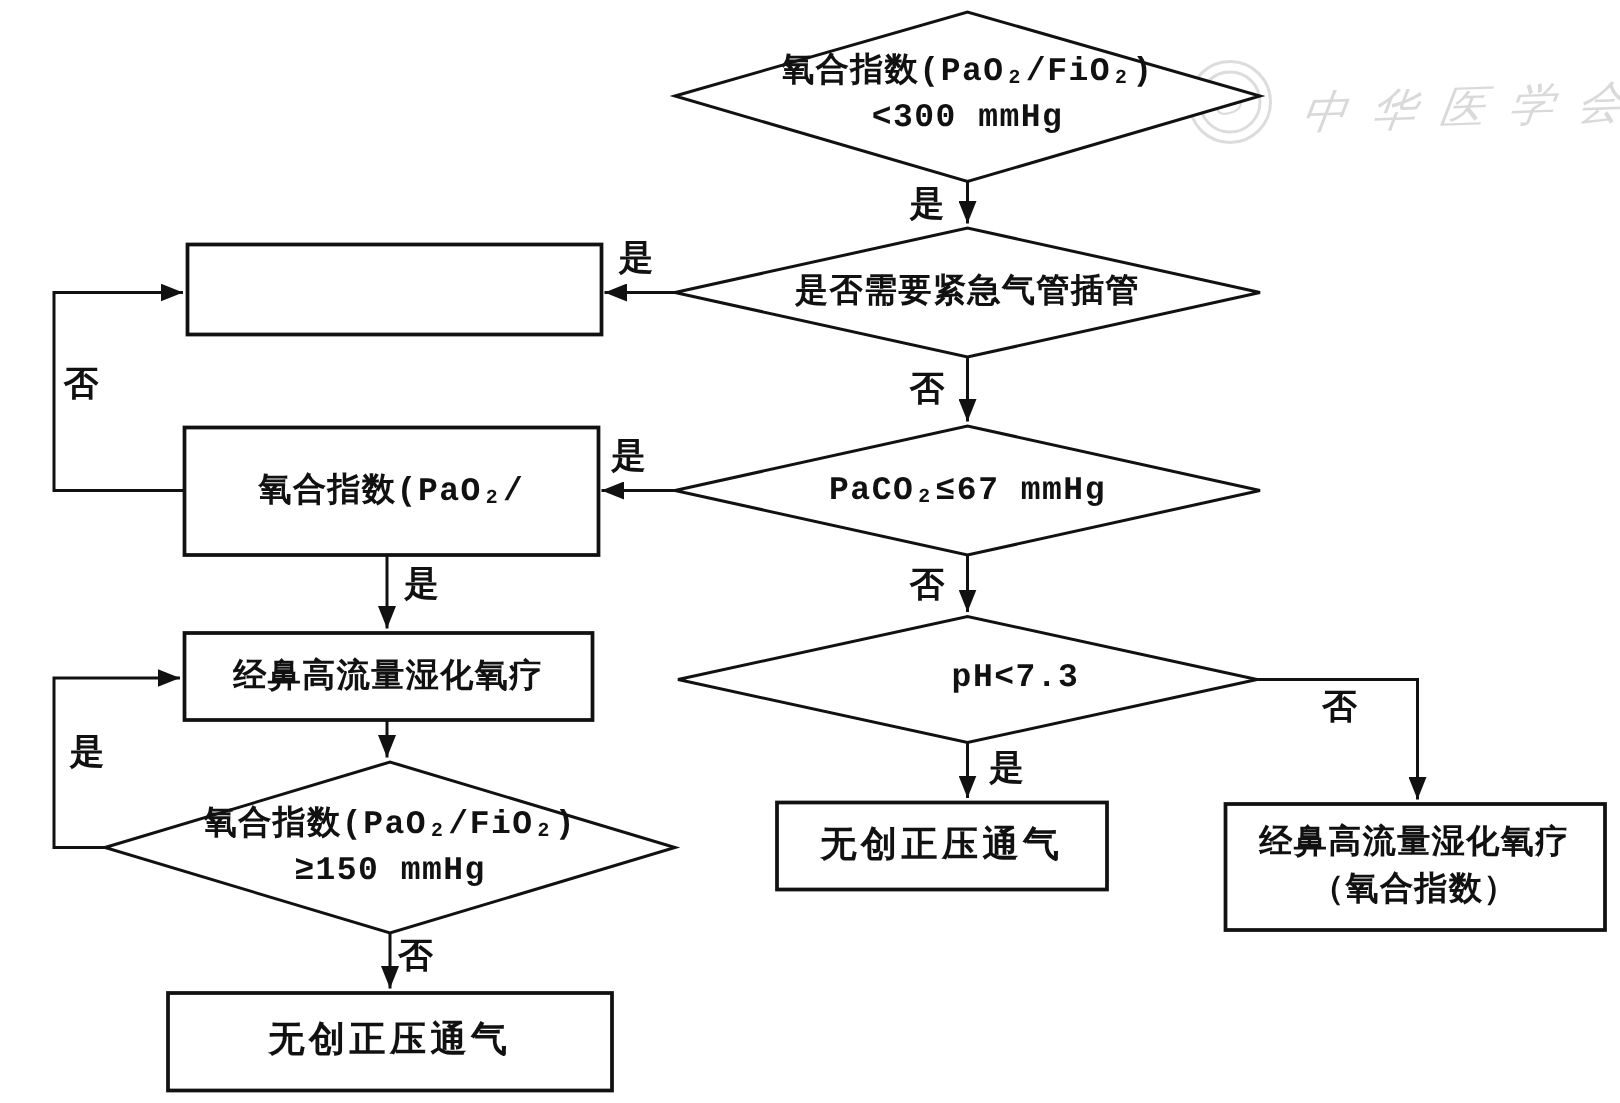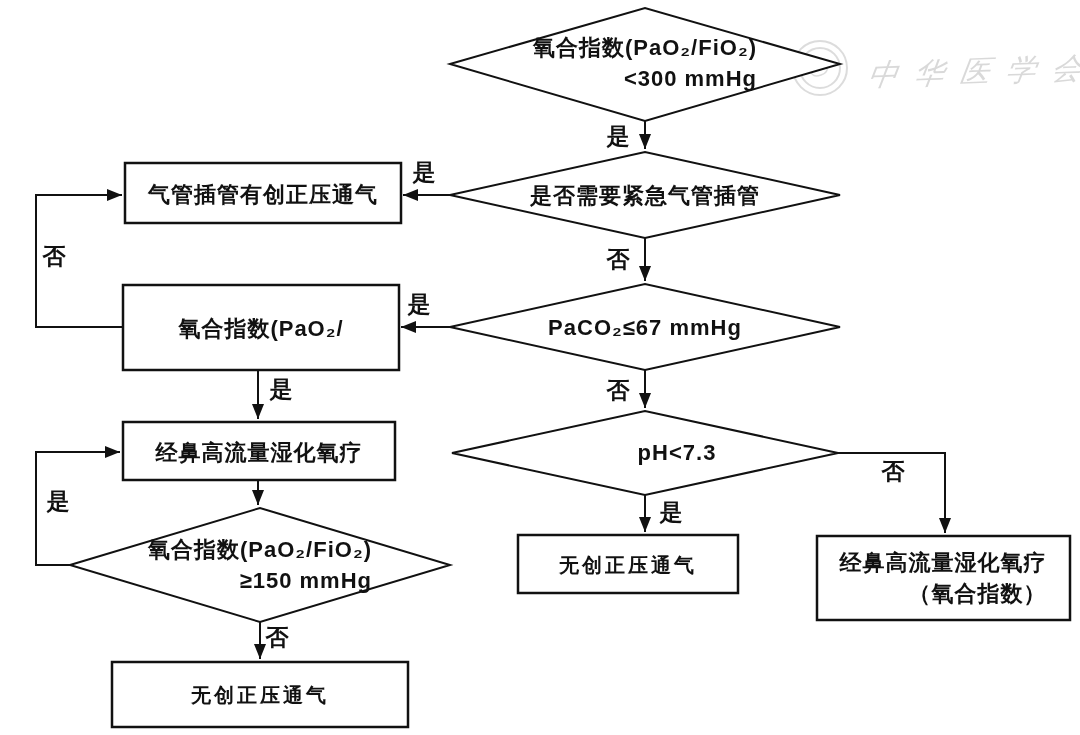--- a/index.html
+++ b/index.html
@@ -7,30 +7,30 @@
     position:relative;
     width:1080px;height:735px;
     background:#ffffff;
     font-family:"Liberation Sans","DejaVu Sans",sans-serif;
     overflow:hidden;
   }
   svg.layer{position:absolute;left:0;top:0;}
   .node-label{
     position:absolute;
     transform:translate(-50%,-50%);
-    text-align:right;
+    text-align:center;
     white-space:nowrap;
     color:#111;
-    font-family:Liberation Sans, sans-serif;
+    font-family:Liberation Mono, monospace;
     font-size:22px;
     font-weight:600;
     line-height:31px;
     letter-spacing:1px;
   }
-  .node-label.big{font-size:20px;letter-spacing:3px;}
+  .node-label.big{font-size:24px;letter-spacing:3px;}
   .edge-label{
     position:absolute;
     transform:translate(-50%,-50%);
     color:#111;
     font-size:23px;
     font-weight:600;
     white-space:nowrap;
     font-family:"DejaVu Sans","Liberation Sans",sans-serif;
   }
   .watermark-text{
@@ -111,23 +111,20 @@
 
   <div class="node-label" style="left:677px;top:452px">
     <div>pH&lt;7.3</div>
   </div>
 
   <div class="node-label" style="left:260px;top:565px">
     <div>氧合指数(PaO₂/FiO₂)</div>
     <div>≥150 mmHg</div>
   </div>
 
-  <div class="node-label" style="left:263px;top:194px">
-    <div>气管插管有创正压通气</div>
-  </div>
 
   <div class="node-label" style="left:261px;top:328px">
     <div>氧合指数(PaO₂/</div>
   </div>
 
   <div class="node-label big" style="left:628px;top:565px">
     <div>无创正压通气</div>
   </div>
 
   <div class="node-label" style="left:943px;top:578px">

